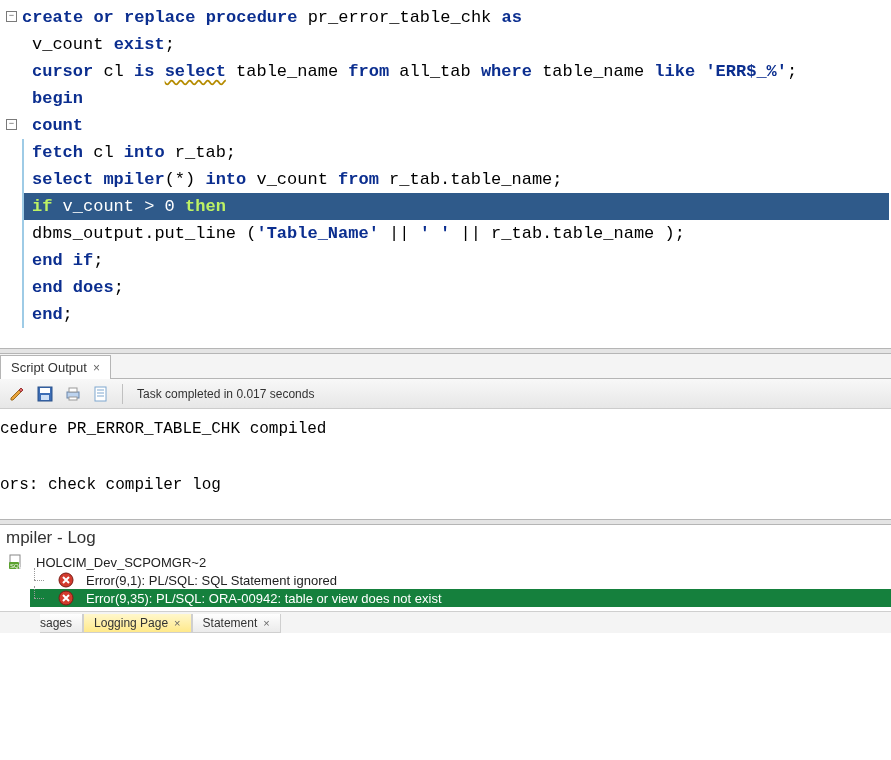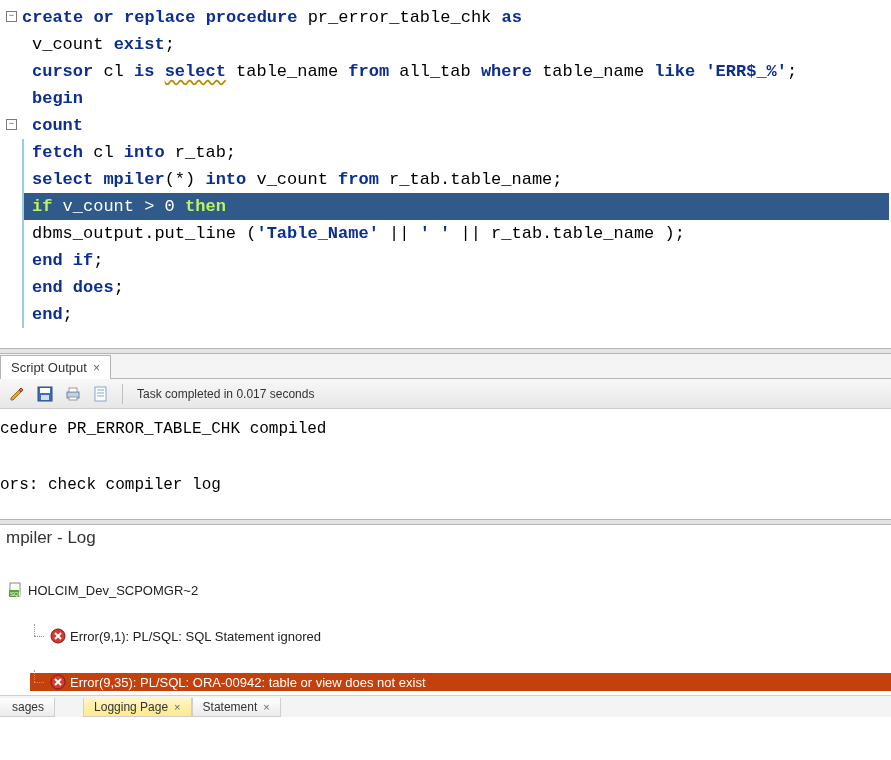--- a/index.html
+++ b/index.html
@@ -122,29 +122,28 @@
     padding: 3px 6px;
     color: #333;
     font-size: 17px;
   }
   .tree {
     padding: 2px 0 4px 4px;
   }
   .tree-root, .tree-item {
     display: flex;
     align-items: center;
-    gap: 4px;
+    gap: 12px;
     padding: 1px 4px;
     font-size: 13px;
     color: #222;
-    margin-top: 28px;
   }
   .tree-item { margin-left: 26px; }
   .tree-item.sel {
-    background: #c2410c;
+    background: #15803d;
     color: #fff;
   }
   .elbow {
     width: 12px; height: 12px;
     position: relative;
   }
   .elbow::before {
     content:"";
     position:absolute; left:0; top:-6px; width:1px; height:12px;
     border-left: 1px dotted #999;
@@ -165,22 +164,22 @@
   .btab {
     padding: 2px 10px;
     background: linear-gradient(#fefefe,#ebebeb);
     border: 1px solid #cfcfcf;
     border-top: none;
     font-size: 12px;
     color: #333;
     display: flex; align-items: center; gap: 6px;
     cursor: pointer;
   }
-  .btab.cut { border-left:none; padding-left:12px;}
-  .btab.yel { background: linear-gradient(#fff7cc,#ffe98a); margin-left: 28px; }
+  .btab.cut { border-left:none; padding-left:0;margin-left:40px;}
+  .btab.yel { background: linear-gradient(#fff7cc,#ffe98a); }
   .btab .x { color:#666; font-size:11px; }
 
   
   .ic { width:16px; height:16px; }
 </style>
 </head>
 <body>
 
 <div class="editor-pane">
   <div class="code-lines" id="code-lines">

